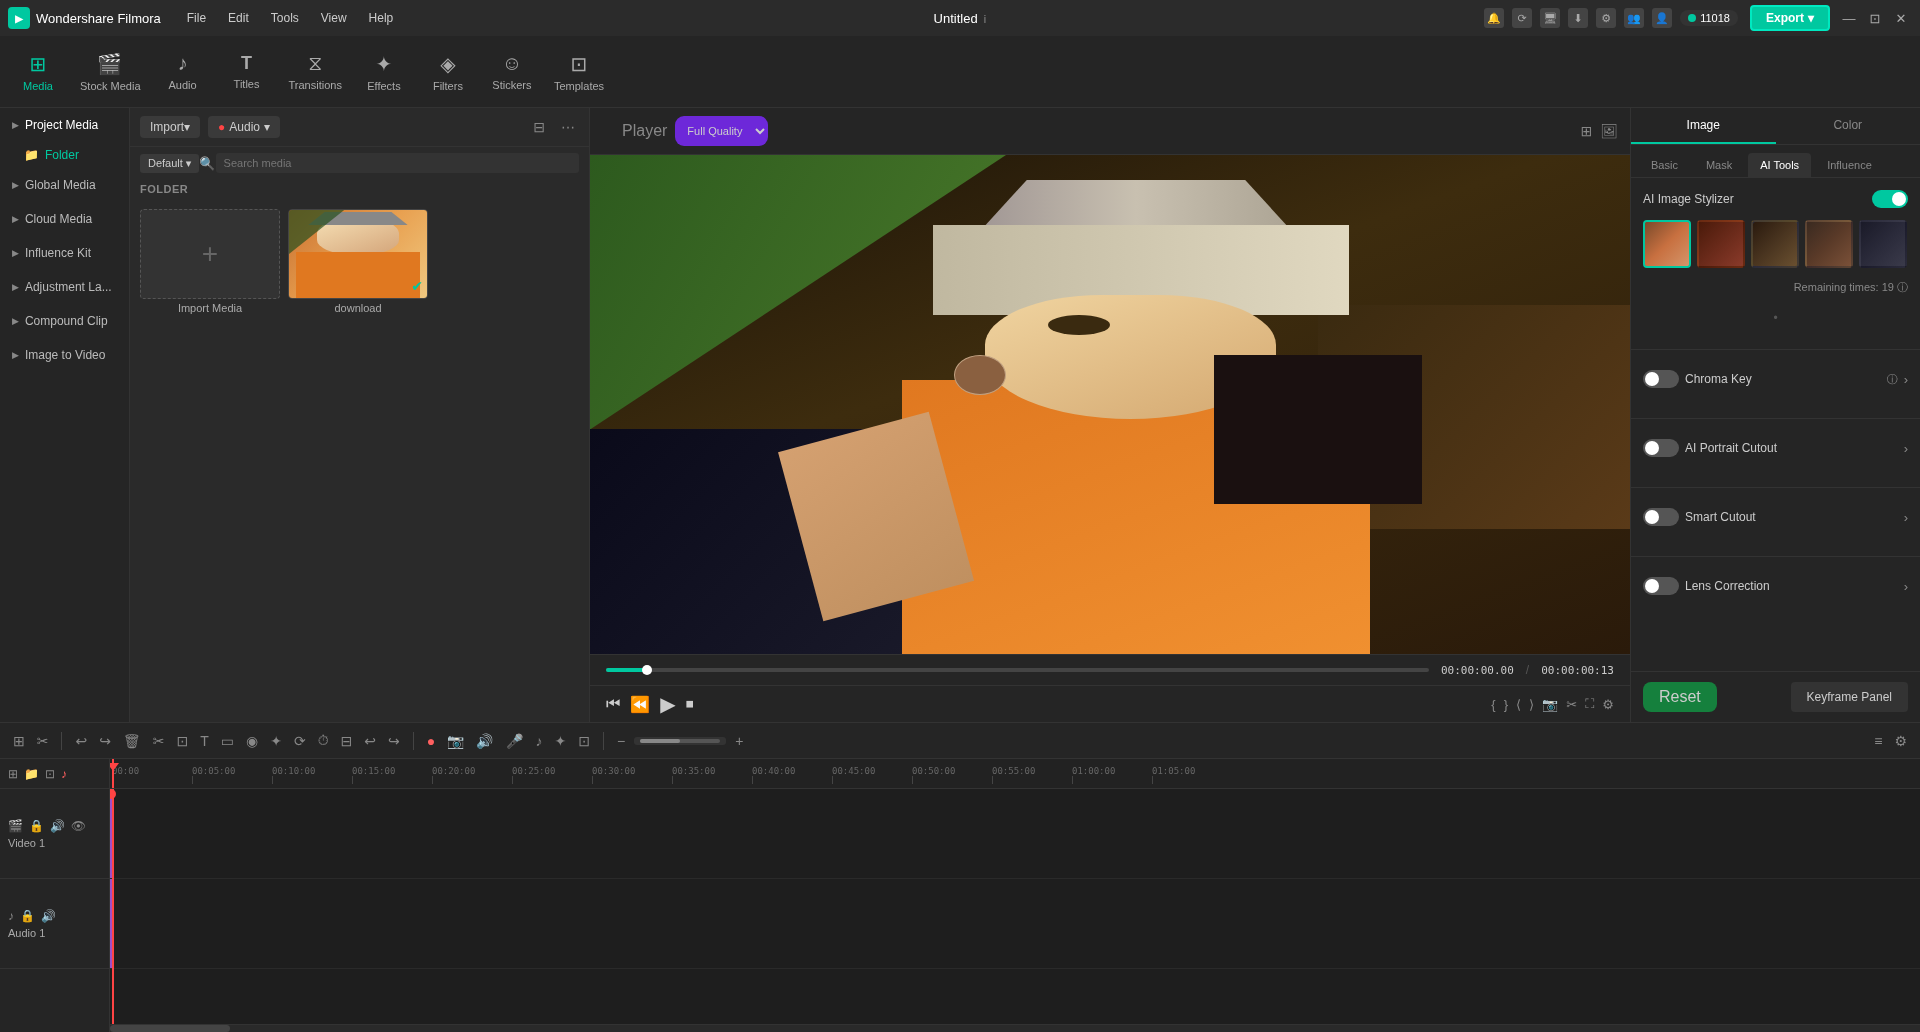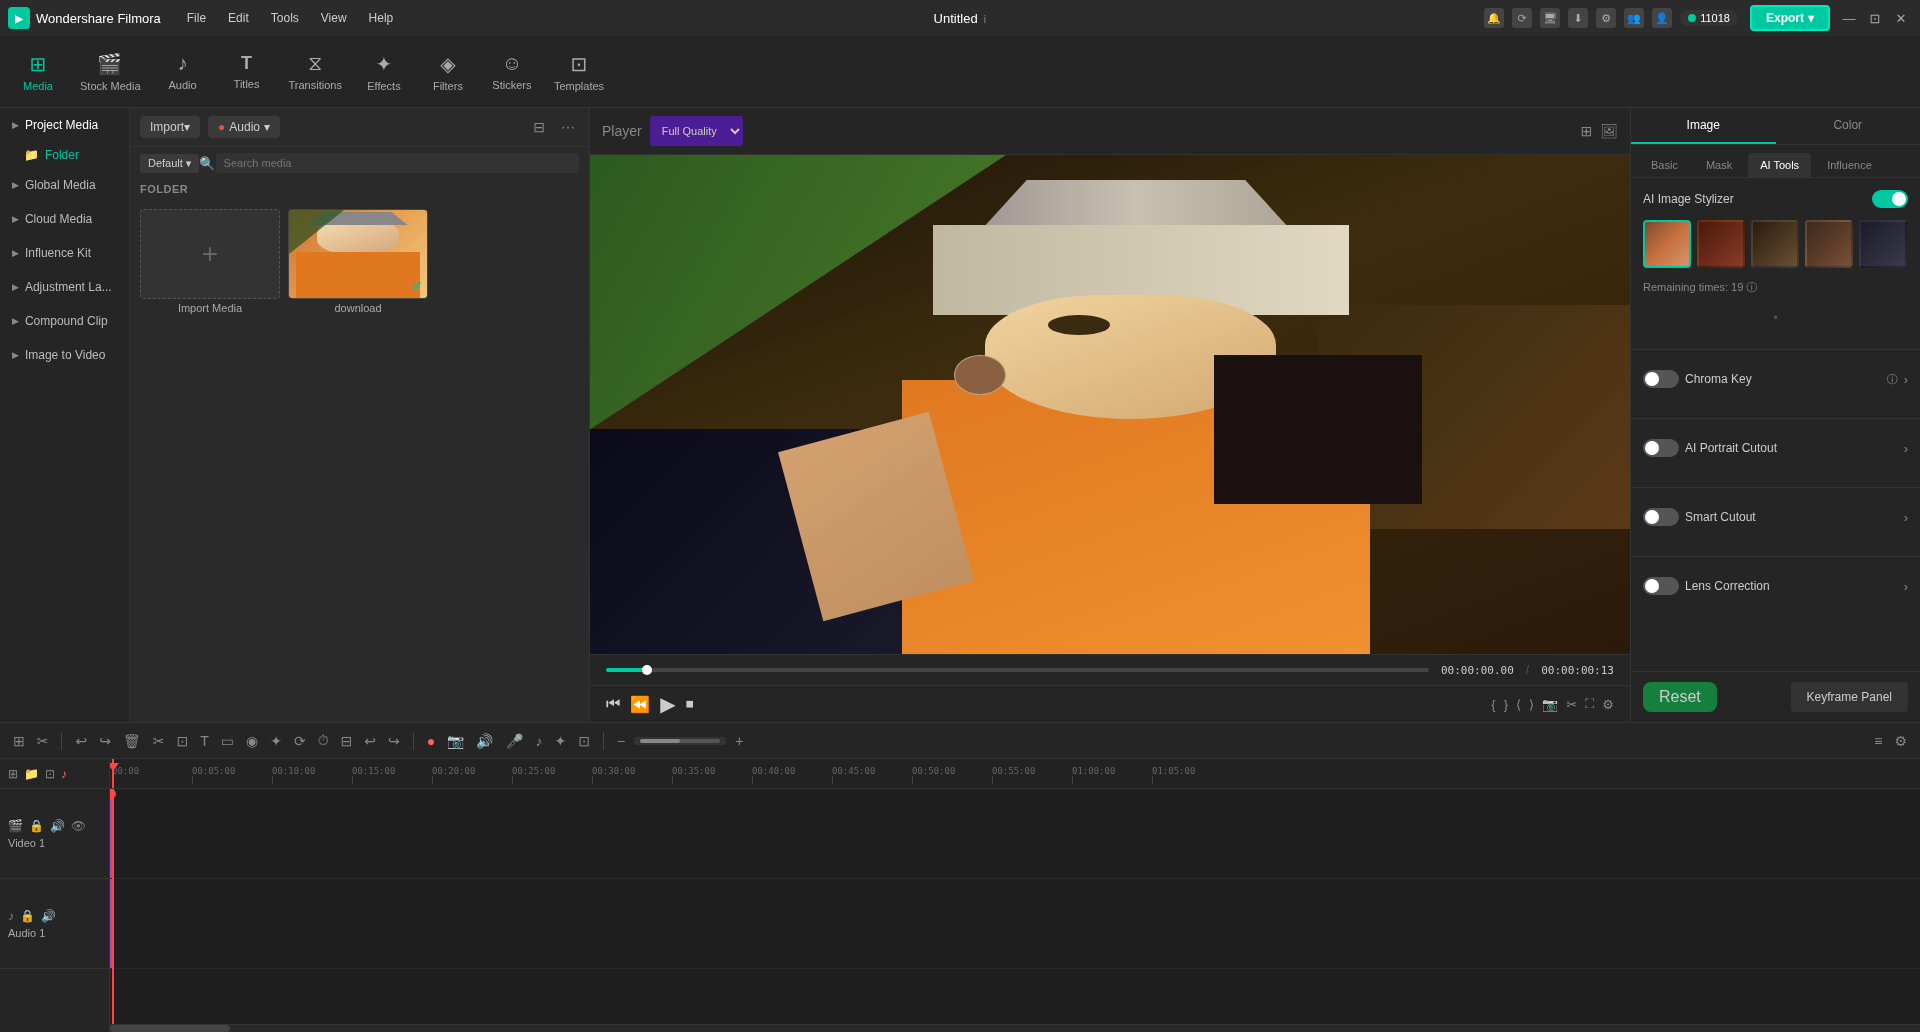--- a/index.html
+++ b/index.html
@@ -56,22 +56,22 @@
     .media-item { display: flex; flex-direction: column; align-items: center; cursor: pointer; }
     .media-thumb-empty { width: 140px; height: 90px; background: #333; border-radius: 4px; display: flex; align-items: center; justify-content: center; border: 1px dashed #555; }
     .media-thumb-empty .plus { font-size: 28px; color: #666; }
     .media-thumb { width: 140px; height: 90px; border-radius: 4px; overflow: hidden; position: relative; border: 1px solid #444; }
     .media-check { position: absolute; bottom: 4px; right: 4px; color: #00c8a0; font-size: 14px; }
     .media-name { font-size: 11px; color: #aaa; margin-top: 3px; }
 
     
     .preview-area { flex: 1; display: flex; flex-direction: column; background: #1a1a1a; }
     .preview-header { display: flex; align-items: center; padding: 8px 12px; background: #252525; border-bottom: 1px solid #333; gap: 8px; }
-    .player-label { color: #888; font-size: 14px; }
-    .quality-select { background: #4c1d95; border: none; color: #ccc; padding: 8px 8px; border-radius: 3px; font-size: 11px; cursor: pointer; }
+    .player-label { color: #888; font-size: 16px; margin-left: 20px; }
+    .quality-select { background: #6d28d9; border: none; color: #ccc; padding: 8px 8px; border-radius: 9px; font-size: 11px; cursor: pointer; }
     .preview-spacer { flex: 1; }
     .preview-icon-btn { background: none; border: none; color: #888; cursor: pointer; font-size: 14px; }
     .video-canvas { flex: 1; display: flex; align-items: center; justify-content: center; background: #111; position: relative; overflow: hidden; }
     .preview-controls { display: flex; align-items: center; padding: 8px 16px; background: #252525; border-top: 1px solid #333; gap: 12px; }
     .timeline-bar { flex: 1; height: 4px; background: #444; border-radius: 2px; position: relative; }
     .timeline-progress { width: 5%; height: 100%; background: #00c8a0; border-radius: 2px; }
     .timeline-thumb { width: 10px; height: 10px; background: #fff; border-radius: 50%; position: absolute; left: 5%; top: 50%; transform: translate(-50%, -50%); }
     .time-display { color: #ccc; font-size: 11px; font-family: monospace; }
     .control-btn { background: none; border: none; color: #ccc; cursor: pointer; font-size: 16px; }
     .extra-controls { display: flex; gap: 8px; align-items: center; }
@@ -88,21 +88,21 @@
     .panel-section { padding: 12px; }
     .section-row { display: flex; align-items: center; justify-content: space-between; margin-bottom: 12px; }
     .section-label { color: #ccc; font-size: 12px; }
     .toggle { width: 36px; height: 18px; background: #00c8a0; border-radius: 9px; position: relative; cursor: pointer; }
     .toggle-knob { width: 14px; height: 14px; background: #fff; border-radius: 50%; position: absolute; top: 2px; left: 20px; }
     .toggle-off { background: #555; }
     .toggle-off .toggle-knob { left: 2px; }
     .style-thumbnails { display: flex; gap: 6px; flex-wrap: wrap; margin-bottom: 12px; }
     .style-thumb { width: 48px; height: 48px; border-radius: 4px; overflow: hidden; border: 2px solid transparent; cursor: pointer; background: #333; }
     .style-thumb.selected { border-color: #00c8a0; }
-    .remaining-text { color: #888; font-size: 11px; text-align: left; margin-bottom: 16px; }
+    .remaining-text { color: #888; font-size: 11px; text-align: right; margin-bottom: 16px; }
     .chroma-row { display: flex; align-items: center; gap: 6px; margin-bottom: 10px; }
     .chroma-label { color: #ccc; font-size: 12px; flex: 1; }
     .chroma-help { color: #888; font-size: 11px; }
     .divider-dot { text-align: center; color: #555; margin: 4px 0; }
     .reset-bar { display: flex; justify-content: space-between; padding: 10px 12px; border-top: 1px solid #333; margin-top: auto; }
     .reset-btn { background: #15803d; border: none; color: #ccc; padding: 6px 16px; border-radius: 8px; cursor: pointer; font-size: 16px; }
     .keyframe-btn { background: #333; border: none; color: #ccc; padding: 6px 16px; border-radius: 4px; cursor: pointer; font-size: 12px; }
 
     
     .timeline-area { height: 310px; background: #1e1e1e; border-top: 1px solid #333; display: flex; flex-direction: column; flex-shrink: 0; }

